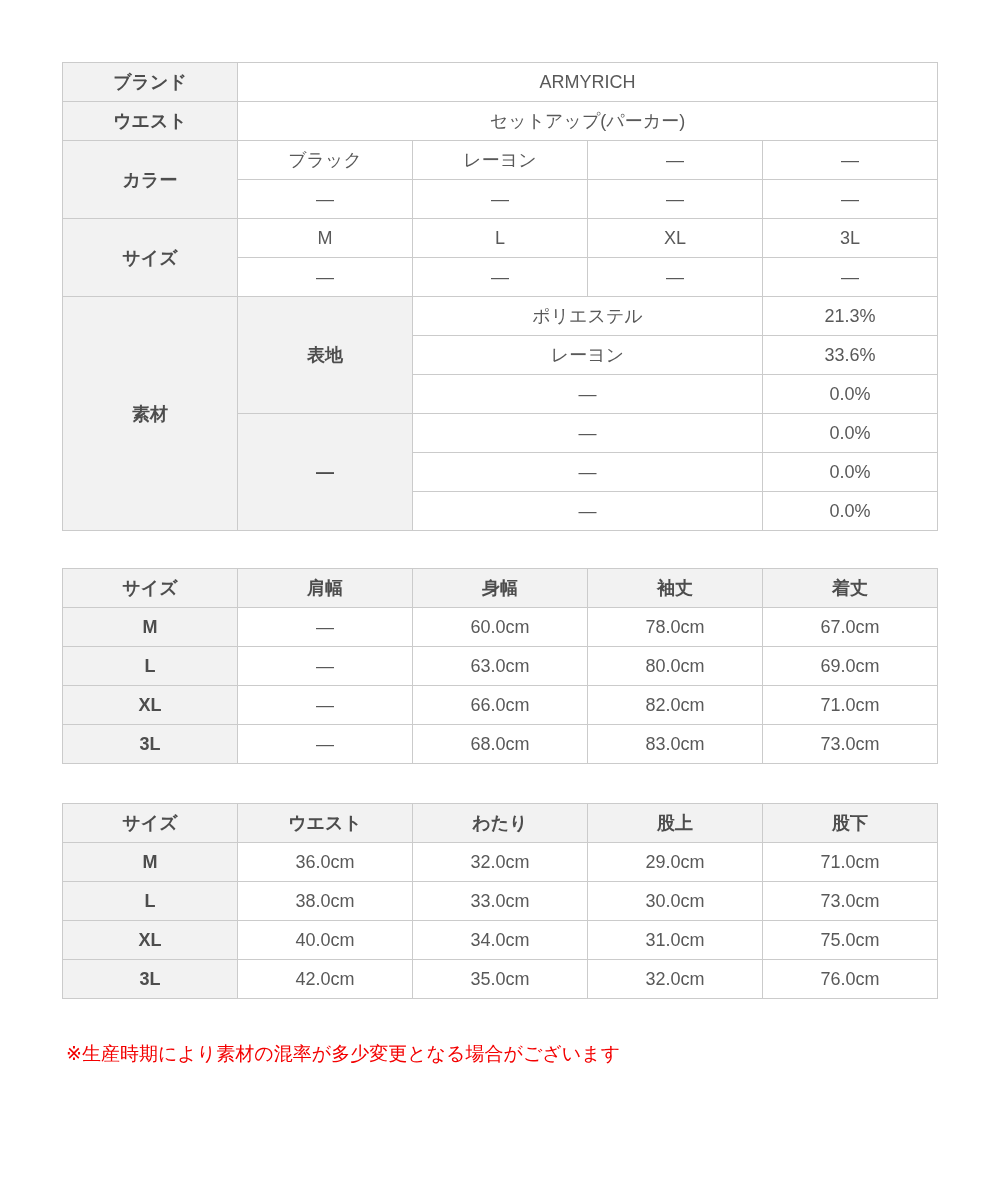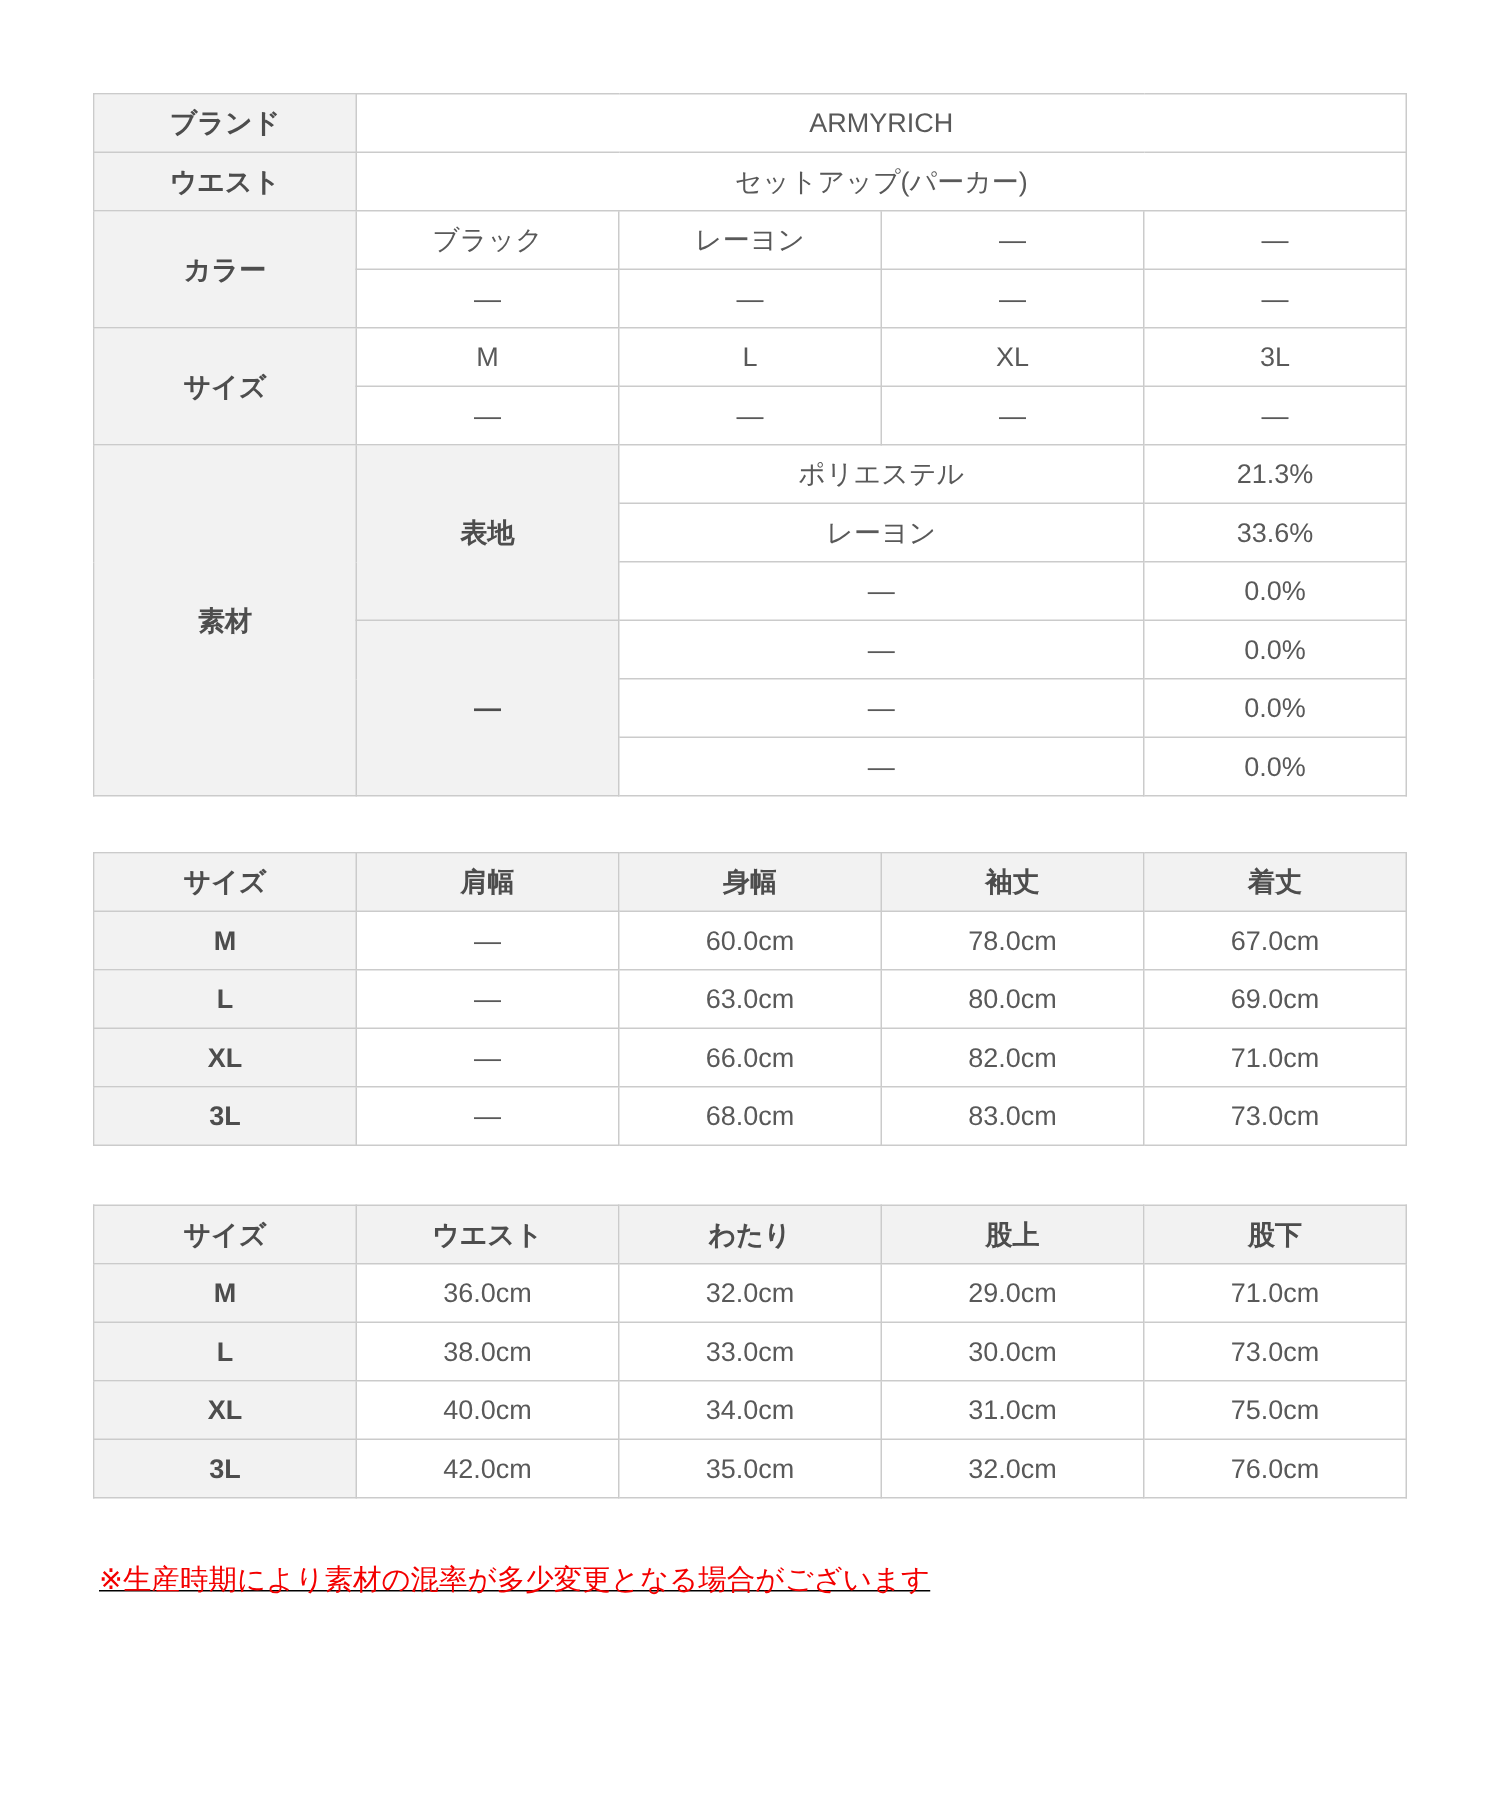--- a/index.html
+++ b/index.html
@@ -33,21 +33,21 @@
     overflow: hidden;
     white-space: nowrap;
   }
   .lbl, th {
     background: #f2f2f2;
     font-weight: bold;
     color: #4d4d4d;
   }
   .spec-table { margin-bottom: 37px; }
   .size-table { margin-bottom: 39px; }
-  .notes { margin-top: 44px; text-decoration: underline; }
+  .notes { margin-top: 44px; }
   .note {
     color: #f30000;
     font-size: 19px;
     margin: 0 4px 21px 4px;
     line-height: 1.2;
   }
 </style>
 </head>
 <body>
 

